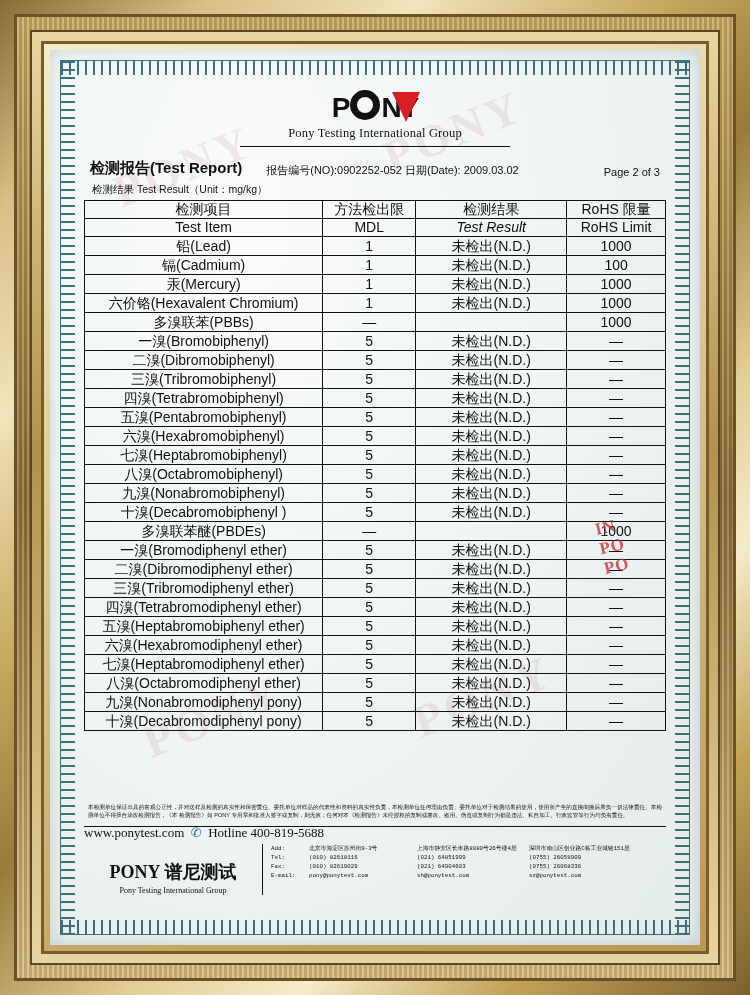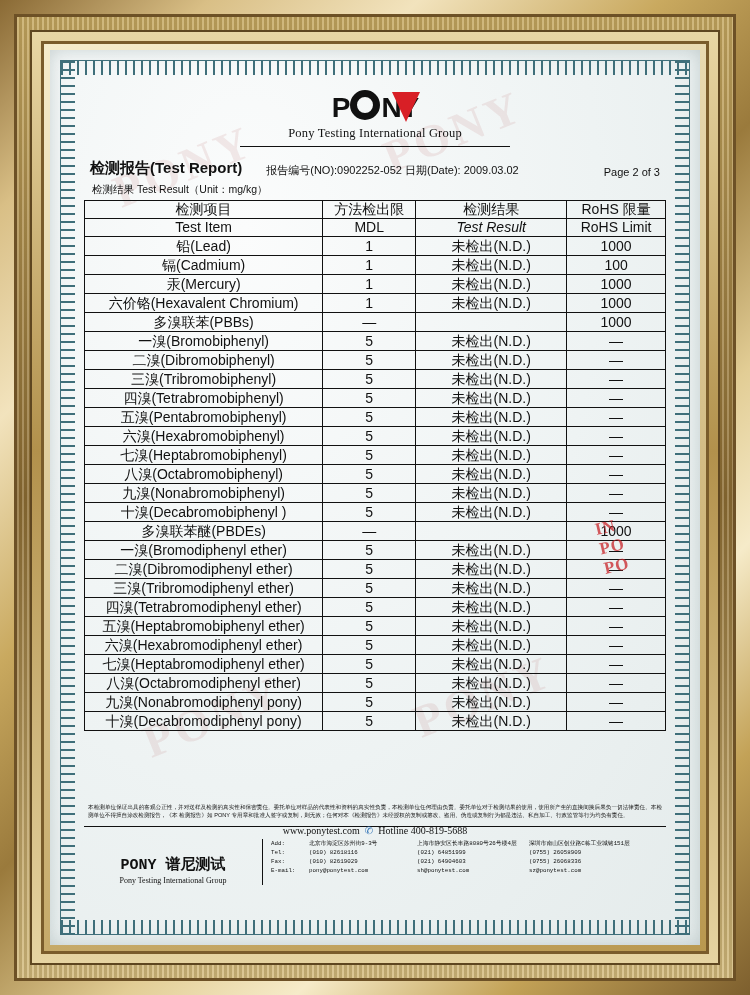--- a/index.html
+++ b/index.html
@@ -150,31 +150,31 @@
     font-size:5.6px;line-height:8px;color:#111;text-align:justify;
     padding:0 4px;
   }
   .footline{
     position:absolute;left:0;right:0;bottom:88px;height:1px;background:#111;
   }
   .footer{
     position:absolute;left:0;right:0;bottom:8px;height:82px;
   }
   .foot-web{
-    text-align:center;font-size:10px;color:#111;margin-bottom:3px;
+    text-align:left;font-size:13px;color:#111;margin-bottom:3px;
     font-family:"Liberation Serif", serif;
   }
   .foot-web .dot{color:#2a6fb5;}
   .foot-grid{display:flex;align-items:flex-start;}
   .foot-logo{
     width:178px;text-align:center;padding-top:16px;
     border-right:1px solid #111;
   }
   .foot-logo .fl-main{
-    font-family:Liberation Mono, monospace;font-size:15px;font-weight:bold;color:#111;
+    font-family:Liberation Serif, serif;font-size:18px;font-weight:bold;color:#111;
   }
   .foot-logo .fl-sub{font-family:"Liberation Serif", serif;font-size:8px;color:#111;margin-top:2px;}
   .addr{
     flex:1;padding-left:8px;font-size:5.8px;line-height:9px;color:#111;
     font-family:"Liberation Mono", monospace;
   }
   .addr-row{display:flex;}
   .addr-lbl{width:38px;flex:none;}
   .addr-c{width:108px;flex:none;}
   .addr-c2{width:112px;flex:none;}

